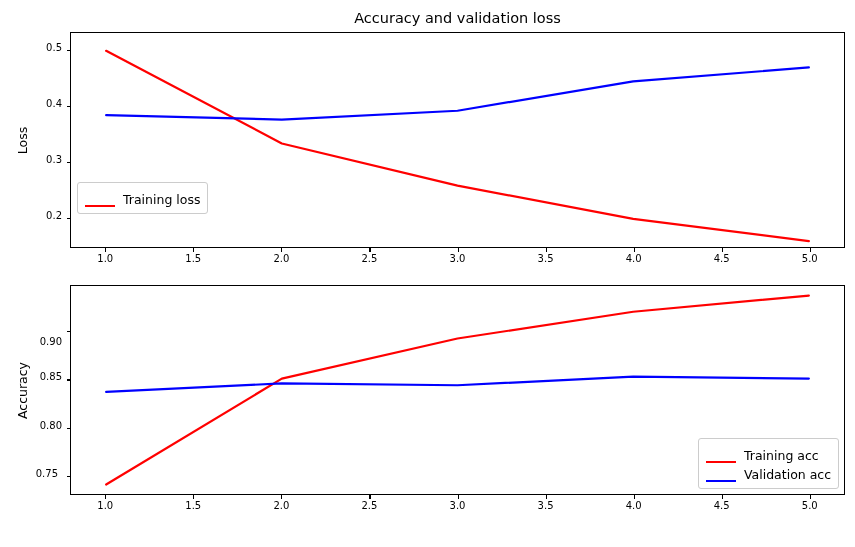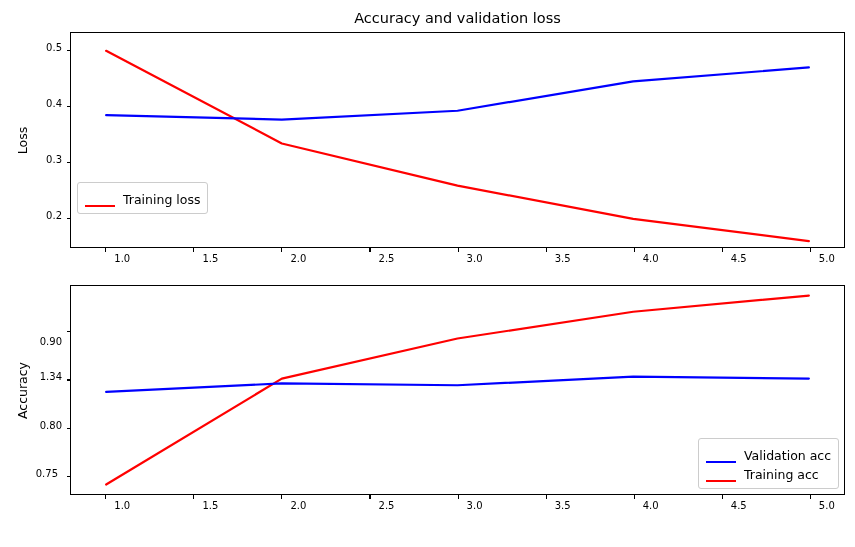--- a/index.html
+++ b/index.html
@@ -96,21 +96,21 @@
     position: absolute;
     font-size: 10px;
     color: #000000;
     white-space: nowrap;
   }
   .ytick-label {
     text-align: right;
     width: 48px;
   }
   .xtick-label {
-    text-align: right;
+    text-align: center;
     width: 50px;
   }
   .tick-mark {
     position: absolute;
     background: #000000;
   }
   .ytick-mark {
     width: 3.5px;
     height: 1.1px;
     left: -3.5px;
@@ -217,21 +217,21 @@
         <polyline points="35.23,200.46 211.36,93.48 387.50,53.01 563.64,26.02 739.77,9.64" fill="none" stroke="#ff0000" stroke-width="2.2" stroke-linejoin="round" stroke-linecap="round"></polyline>
         <polyline points="35.23,106.98 211.36,98.30 387.50,100.23 563.64,91.56 739.77,93.48" fill="none" stroke="#0000ff" stroke-width="2.2" stroke-linejoin="round" stroke-linecap="round"></polyline>
       </svg>
   </div>
 
   <div id="acc-yticks">
       <div class="tick-label ytick-label" style="left: 10px; top: 467.821px;">0.75</div>
       <div class="tick-mark ytick-mark" style="left: 66.5px; top: 475.821px;"></div>
       <div class="tick-label ytick-label" style="left: 14px; top: 419.634px;">0.80</div>
       <div class="tick-mark ytick-mark" style="left: 66.5px; top: 427.634px;"></div>
-      <div class="tick-label ytick-label" style="left: 14px; top: 371.447px;">1.34</div>
+      <div class="tick-label ytick-label" style="left: 14px; top: 371.447px;">0.85</div>
       <div class="tick-mark ytick-mark" style="left: 66.5px; top: 379.447px;"></div>
       <div class="tick-label ytick-label" style="left: 14px; top: 336px;">0.90</div>
       <div class="tick-mark ytick-mark" style="left: 66.5px; top: 331.26px;"></div>
     </div>
   <div id="acc-xticks">
       <div class="tick-label xtick-label" style="left: 80.2273px; top: 500px;">1.0</div>
       <div class="tick-mark xtick-mark" style="left: 105.227px; top: 495px;"></div>
       <div class="tick-label xtick-label" style="left: 168.295px; top: 500px;">1.5</div>
       <div class="tick-mark xtick-mark" style="left: 193.295px; top: 495px;"></div>
       <div class="tick-label xtick-label" style="left: 256.364px; top: 500px;">2.0</div>
@@ -245,23 +245,23 @@
       <div class="tick-label xtick-label" style="left: 608.636px; top: 500px;">4.0</div>
       <div class="tick-mark xtick-mark" style="left: 633.636px; top: 495px;"></div>
       <div class="tick-label xtick-label" style="left: 696.705px; top: 500px;">4.5</div>
       <div class="tick-mark xtick-mark" style="left: 721.705px; top: 495px;"></div>
       <div class="tick-label xtick-label" style="left: 784.773px; top: 500px;">5.0</div>
       <div class="tick-mark xtick-mark" style="left: 809.773px; top: 495px;"></div>
     </div>
 
   <div class="legend" id="legend-acc">
       <div class="legend-row">
+        <span class="legend-swatch" style="border-top-color: rgb(255, 0, 0);"></span>
+        <span class="legend-text">Training acc</span>
+      </div>
+      <div class="legend-row">
         <span class="legend-swatch" style="border-top-color: rgb(0, 0, 255);"></span>
         <span class="legend-text">Validation acc</span>
       </div>
-      <div class="legend-row">
-        <span class="legend-swatch" style="border-top-color: rgb(255, 0, 0);"></span>
-        <span class="legend-text">Training acc</span>
-      </div>
     </div>
 
 
 </div>
 
 </body></html>

